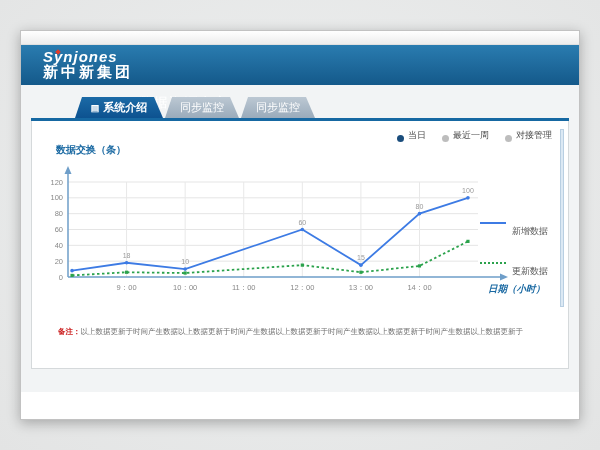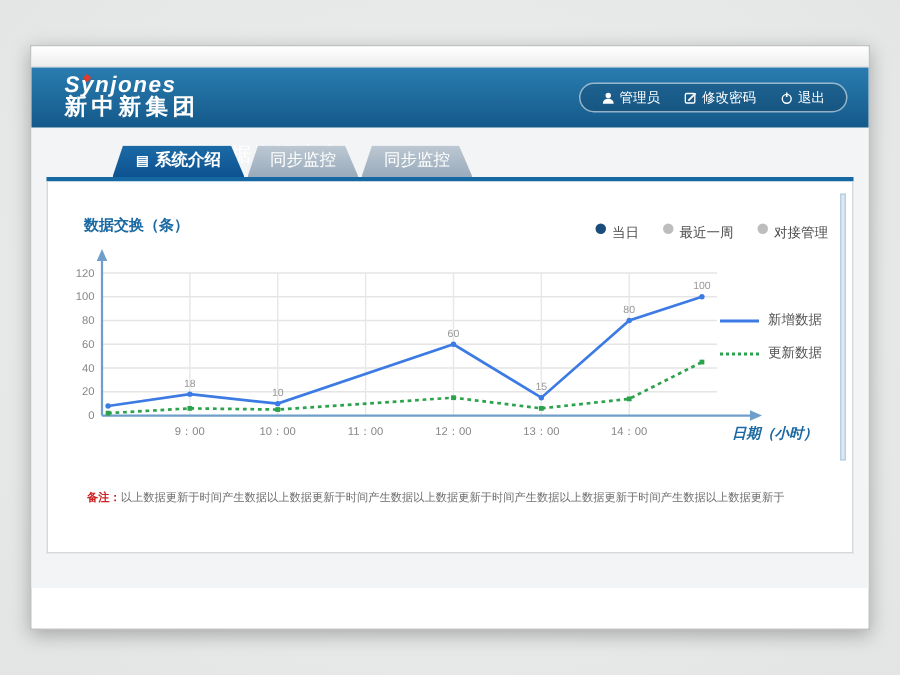--- a/index.html
+++ b/index.html
@@ -25,73 +25,50 @@
   .content { height:307px; background:#f2f4f5; }
   .tabs { display:flex; gap:2px; padding-left:10px; padding-top:12px; height:33px;margin-left:44px; }
   .tab { position:relative; height:21px; line-height:21px; text-align:center; color:#fff; font-size:11px; clip-path:polygon(7px 0, calc(100% - 9px) 0, 100% 100%, 0 100%); cursor:pointer; }
   .tab.active { width:88px; background:linear-gradient(#1b6aa6,#0d5290); font-weight:bold; }
   .tab.inactive { width:74px; background:linear-gradient(#bcc8d3,#9aabbb); }
   .tab-ico { font-size:9px; margin-right:4px; }
   .blue-rule { height:3px; margin:0 10px; background:#1668a2; }
   .panel { position:relative; margin:0 10px; height:248px; background:#fff; border:1px solid #d5d9db; border-top:none; }
   
   .filters { position:absolute; top:8px; right:16px; display:flex; gap:16px; }
-  .filter { display:flex; align-items:flex-start; font-size:9px; color:#4a4a4a; cursor:pointer;margin-top:20px; }
+  .filter { display:flex; align-items:flex-end; font-size:9px; color:#4a4a4a; cursor:pointer; }
   .dot { width:7px; height:7px; border-radius:50%; background:#bdbdbd; margin-right:4px; }
   .dot.sel { background:#1a4d7c; }
   
   .ylabel { position:absolute; left:24px; top:22px; color:#1a69a2; font-size:10px; font-weight:bold; }
   .chart-wrap { position:absolute; left:8px; top:38px; width:470px; height:166px; }
   .xlabel { position:absolute; left:456px; top:162px; color:#1a69a2; font-size:9.5px; font-weight:bold; white-space:nowrap;font-style:italic; }
   .legend { position:absolute; right:20px; top:86px; }
   .lg-row { display:flex; align-items:center; margin-bottom:9px; }
   .lg-line { width:26px; border-top:2px solid #3d7be4; margin-right:6px; }
   .lg-line.dotted { border-top-style:dotted; }
-  .lg-row span:last-child { font-size:9px; color:#555; }
+  .lg-row span:last-child { font-size:9px; color:#555;margin-top:18px; }
   .scrollbar { position:absolute; right:4px; top:8px; width:4px; height:178px; background:#dce9f4; border:1px solid #b9cfe2; }
   .note { position:absolute; left:26px; top:206px; font-size:7.5px; color:#6e6e6e; white-space:nowrap; overflow:hidden; width:506px; }
   .note-prefix { color:#cc2222; font-weight:bold;margin-top:28px; }
 </style>
 </head>
 <body>
 
 <div class="stage">
   <div class="window">
     <div class="win-topstrip"></div>
 
     <div class="header">
       <div class="logo">
         <div class="logo1">Synjones</div>
         <div class="logo-accent"></div>
         <div class="logo2">新中新集团</div>
       </div>
       <div class="app-title">数据资源中心</div>
-      <div class="user-pill">
-        <div class="pill-item">
-          <svg class="pico" viewBox="0 0 10 10">
-              <circle cx="5" cy="3" r="2" fill="#fff"></circle>
-              <path d="M1 9 C1 6.6 2.8 5.4 5 5.4 S9 6.6 9 9 Z" fill="#fff"></path>
-            </svg>
-          <span>管理员</span>
-        </div>
-        <div class="pill-item">
-          <svg class="pico" viewBox="0 0 10 10">
-              <rect x="1" y="1.5" width="7" height="7" rx="1" fill="none" stroke="#fff" stroke-width="1"></rect>
-              <path d="M3.2 6.8 L8.6 1.4" stroke="#fff" stroke-width="1.3"></path>
-            </svg>
-          <span>修改密码</span>
-        </div>
-        <div class="pill-item">
-          <svg class="pico" viewBox="0 0 10 10">
-              <circle cx="5" cy="5.4" r="3.3" fill="none" stroke="#fff" stroke-width="1"></circle>
-              <line x1="5" y1="0.8" x2="5" y2="4" stroke="#fff" stroke-width="1.2"></line>
-            </svg>
-          <span>退出</span>
-        </div>
-      </div>
     </div>
 
 
     <div class="content">
       <div class="tabs">
         <div class="tab active">
           <span class="tab-ico">▤</span><span>系统介绍</span>
         </div>
         <div class="tab inactive">
           <span>同步监控</span>

